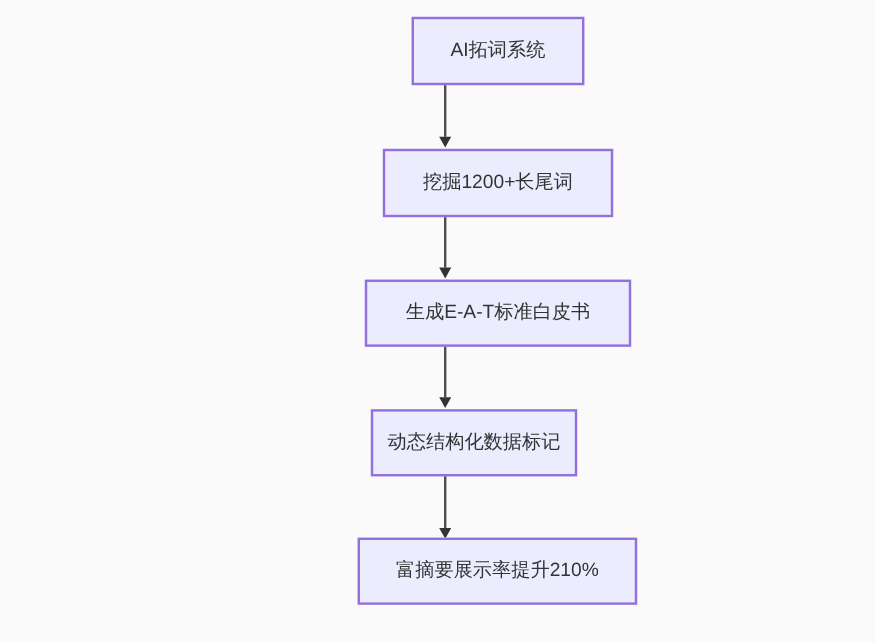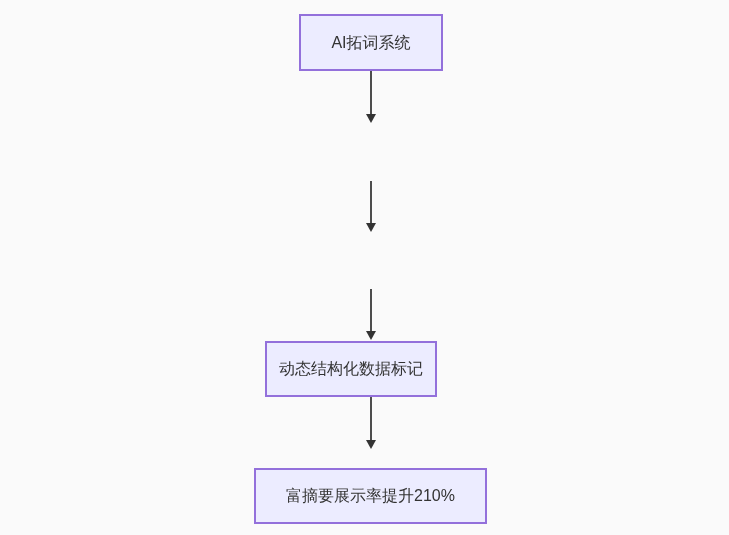--- a/index.html
+++ b/index.html
@@ -25,26 +25,27 @@
     position: absolute;
     background: var(--node-fill);
     border: 2px solid var(--node-border);
     display: flex;
     align-items: center;
     justify-content: center;
     color: var(--text-color);
     font-size: 16px;
     line-height: 1;
     white-space: nowrap;
+    margin-left: 44px;
   }
   .n1 { left: 299px; top: 14px;  width: 144px; height: 57px; }
   .n2 { left: 275px; top: 124px; width: 192px; height: 57px; }
   .n3 { left: 260px; top: 233px; width: 222px; height: 56px; }
   .n4 { left: 265px; top: 341px; width: 172px; height: 56px; }
-  .n5 { left: 254px; top: 468px; width: 233px; height: 56px; }
+  .n5 { left: 254px; top: 448px; width: 233px; height: 56px; }
 
   .edge-line {
     position: absolute;
     left: 370px;
     width: 2px;
     background: var(--arrow-line);
   }
   .edge-head {
     position: absolute;
     left: 366px;
@@ -69,26 +70,32 @@
 
   <div class="node n1">
     <span>AI拓词系统</span>
   </div>
 
   <div class="edge e1">
     <div class="edge-line"></div>
     <div class="edge-head"></div>
   </div>
 
+  <div class="node n2">
+    <span>挖掘1200+长尾词</span>
+  </div>
 
   <div class="edge e2">
     <div class="edge-line"></div>
     <div class="edge-head"></div>
   </div>
 
+  <div class="node n3">
+    <span>生成E-A-T标准白皮书</span>
+  </div>
 
   <div class="edge e3">
     <div class="edge-line"></div>
     <div class="edge-head"></div>
   </div>
 
   <div class="node n4">
     <span>动态结构化数据标记</span>
   </div>
 

